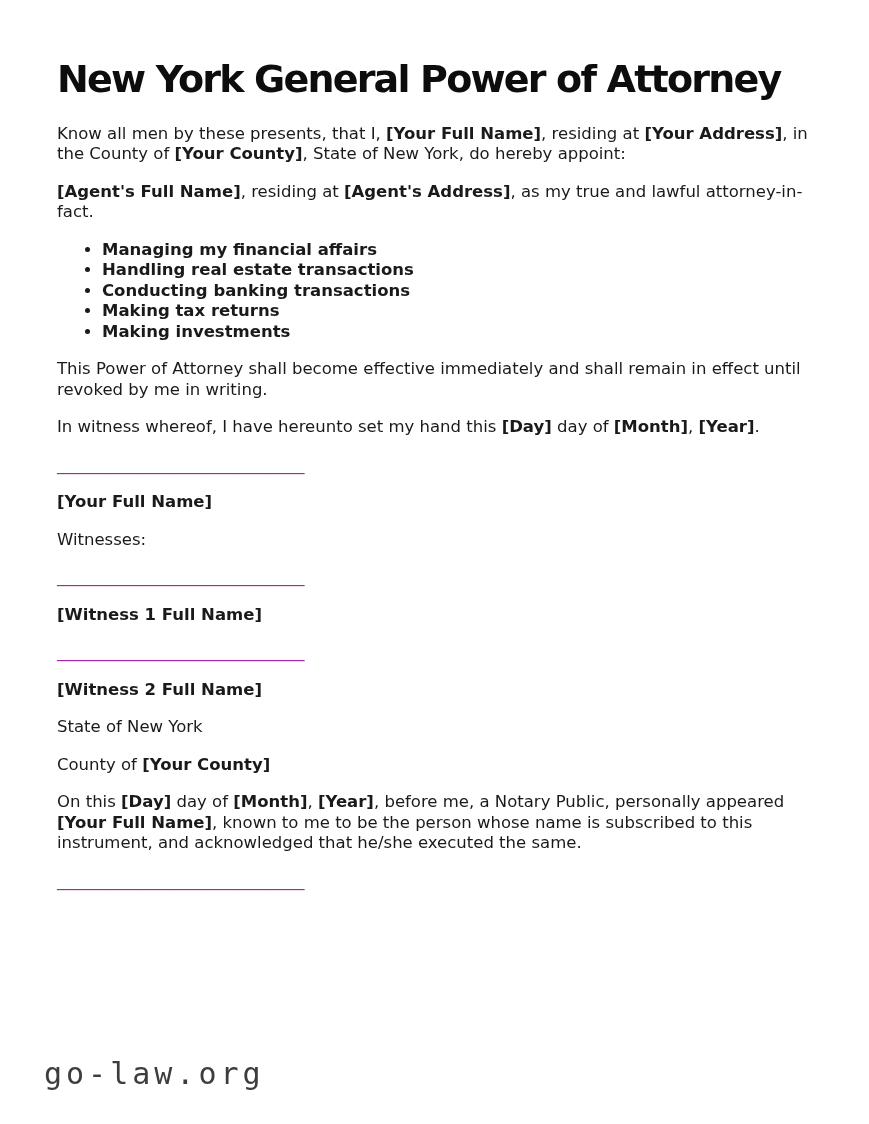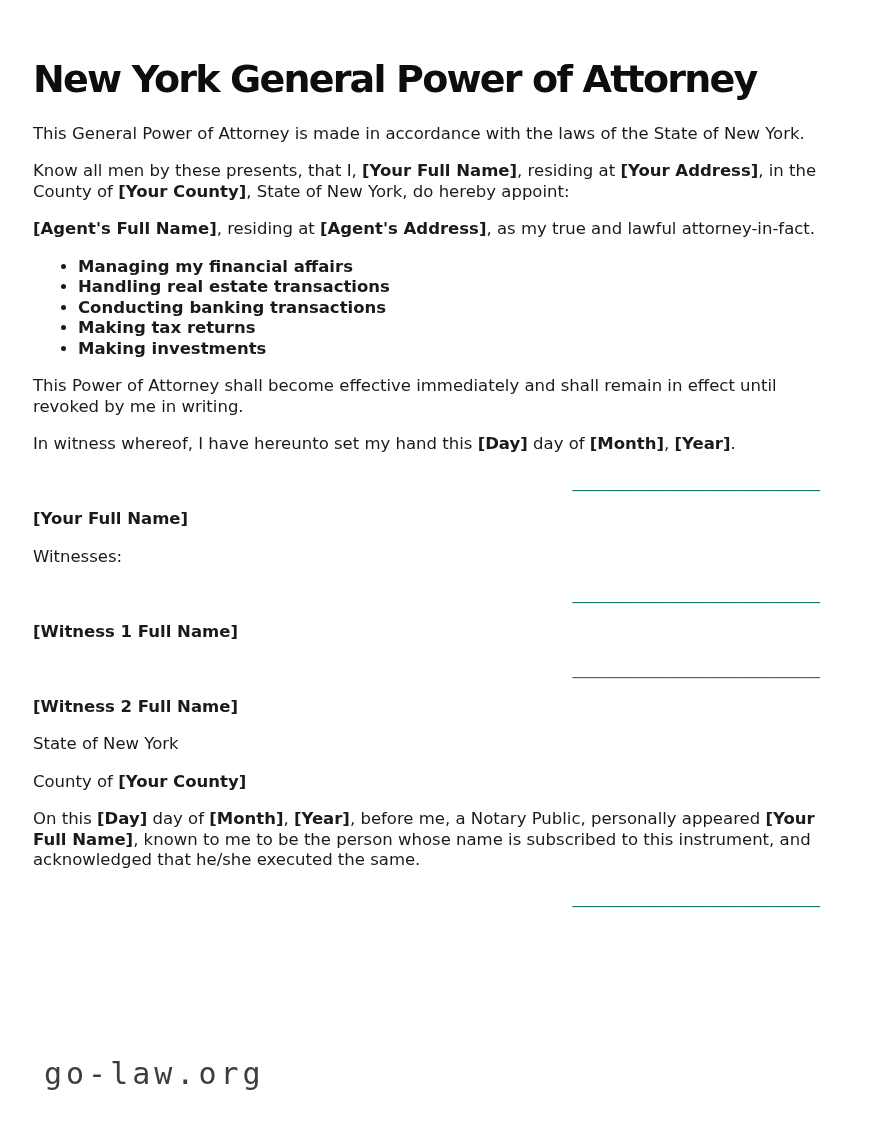--- a/index.html
+++ b/index.html
@@ -9,21 +9,21 @@
   body {
     width: 869px;
     height: 1124px;
     background: #ffffff;
     position: relative;
     overflow: hidden;
     font-family: "DejaVu Sans", sans-serif;
     color: #1a1a1a;
   }
   .page {
-    padding: 58px 49px 0 33px;
+    padding: 58px 49px 0 57px;
     box-sizing: border-box;
   }
   .doc-title {
     font-size: 38px;
     line-height: 1.15;
     letter-spacing: -1.8px;
     font-weight: bold;
     color: #0d0d0d;
     margin: 0 0 22px 0;
   }
@@ -39,43 +39,41 @@
   }
   ul.powers li {
     font-size: 16.5px;
     line-height: 20.5px;
     font-weight: bold;
   }
   .b, .bold-line {
     font-weight: bold;
   }
   .sigline {
-    color: #0f766e;
+    color: #a21caf;
     white-space: nowrap;
-    text-align: right;
   }
   .watermark {
     position: absolute;
     left: 26px;
     top: 1056px;
     font-family: "DejaVu Sans Mono", monospace;
     font-size: 30px;
     letter-spacing: 4px;
     color: #3d3d3d;
     margin-left: 18px;
   }
 </style>
 </head>
 <body>
 
 <div class="page">
 
   <h1 class="doc-title">New York General Power of Attorney</h1>
 
-  <p>This General Power of Attorney is made in accordance with the laws of the State of New York.</p>
 
   <p><span>Know all men by these presents, that I, </span><span class="b">[Your Full Name]</span><span>, residing at </span><span class="b">[Your Address]</span><span>, in the County of </span><span class="b">[Your County]</span><span>, State of New York, do hereby appoint:</span></p>
 
   <p><span class="b">[Agent's Full Name]</span><span>, residing at </span><span class="b">[Agent's Address]</span><span>, as my true and lawful attorney-in-fact.</span></p>
 
 
   <ul class="powers">
     <li>Managing my financial affairs</li>
     <li>Handling real estate transactions</li>
     <li>Conducting banking transactions</li>

